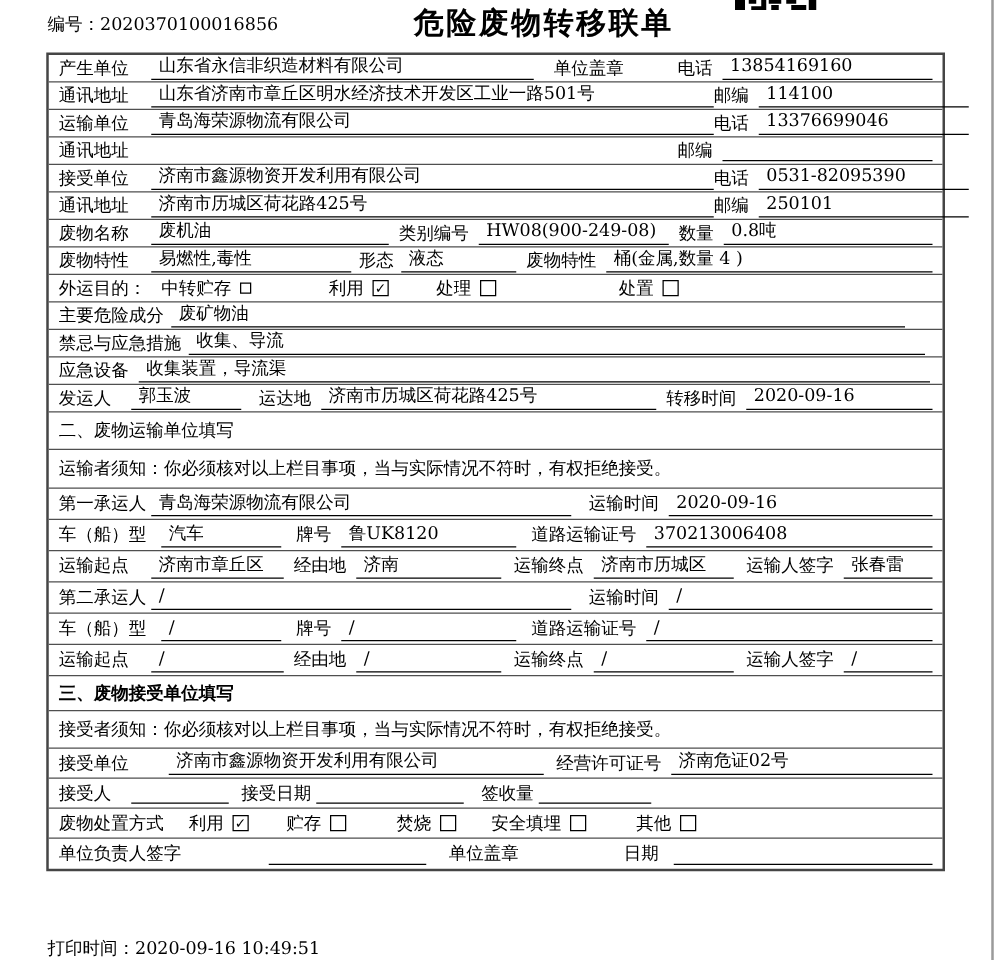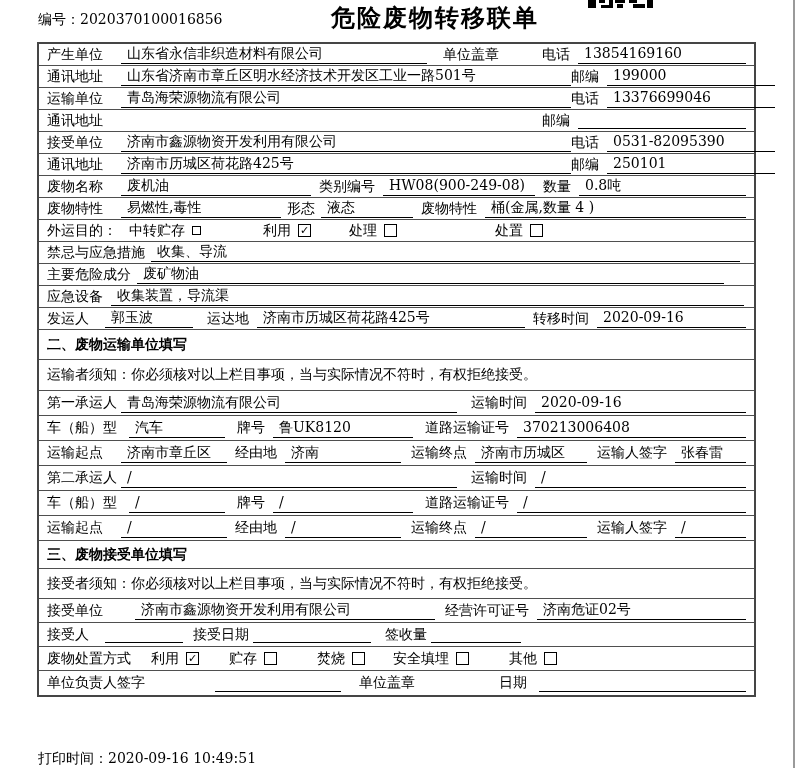--- a/index.html
+++ b/index.html
@@ -15,21 +15,21 @@
   .form-table{
     position:absolute;left:37px;top:42px;width:719px;box-sizing:border-box;
     border:2px solid #454545;background:#fff;
   }
   .row{
     display:flex;align-items:center;border-bottom:1px solid #4f4f4f;
     padding:0 8px;box-sizing:border-box;
   }
   .row.rlast{border-bottom:none;}
   .s1h{min-height:23px;font-weight:bold;}
-  .s2h{min-height:30px;font-weight:bold;}
+  .s2h{min-height:30px;font-weight:normal;}
   .s3h{min-height:28px;font-weight:bold;}
   .s1r{min-height:22px;}
   .s2r{min-height:25px;}
   .s3r{min-height:24px;}
   .ntc2{min-height:31px;}
   .ntc3{min-height:30px;}
   .lbl{white-space:nowrap;flex:0 0 auto;}
   .u{
     display:inline-block;border-bottom:1px solid #000;min-height:17px;line-height:17px;
     padding:0 3px 1px 6px;box-sizing:border-box;white-space:nowrap;overflow:hidden;flex:0 0 auto;
@@ -74,21 +74,21 @@
     <span class="u" style="width:306px">山东省永信非织造材料有限公司</span>
     <span class="lbl" style="margin-left:16px">单位盖章</span>
     <span class="lbl" style="margin-left:auto">电话</span>
     <span class="u" style="width:168px;margin-left:8px">13854169160</span>
   </div>
 
   <div class="row s1r">
     <span class="lbl" style="width:74px">通讯地址</span>
     <span class="u" style="width:450px">山东省济南市章丘区明水经济技术开发区工业一路501号</span>
     <span class="lbl" style="margin-left:auto">邮编</span>
-    <span class="u" style="width:168px;margin-left:8px">199000</span>
+    <span class="u" style="width:168px;margin-left:8px">114100</span>
   </div>
 
   <div class="row s1r">
     <span class="lbl" style="width:74px">运输单位</span>
     <span class="u" style="width:450px">青岛海荣源物流有限公司</span>
     <span class="lbl" style="margin-left:auto">电话</span>
     <span class="u" style="width:168px;margin-left:8px">13376699046</span>
   </div>
 
   <div class="row s1r">
@@ -143,27 +143,27 @@
       <span class="lbl">处理</span>
       <span class="cb"></span>
     </span>
     <span class="opt" style="margin-left:98px">
       <span class="lbl">处置</span>
       <span class="cb"></span>
     </span>
   </div>
 
   <div class="row s1r">
+    <span class="lbl">主要危险成分</span>
+    <span class="u f1" style="margin-left:6px;margin-right:22px">废矿物油</span>
+  </div>
+
+  <div class="row s1r">
     <span class="lbl">禁忌与应急措施</span>
     <span class="u f1" style="margin-left:6px;margin-right:6px">收集、导流</span>
-  </div>
-
-  <div class="row s1r">
-    <span class="lbl">主要危险成分</span>
-    <span class="u f1" style="margin-left:6px;margin-right:22px">废矿物油</span>
   </div>
 
   <div class="row s1r">
     <span class="lbl" style="width:60px">应急设备</span>
     <span class="u f1" style="margin-left:4px;margin-right:2px">收集装置，导流渠</span>
   </div>
 
   <div class="row s1r">
     <span class="lbl" style="width:58px">发运人</span>
     <span class="u" style="width:88px">郭玉波</span>

